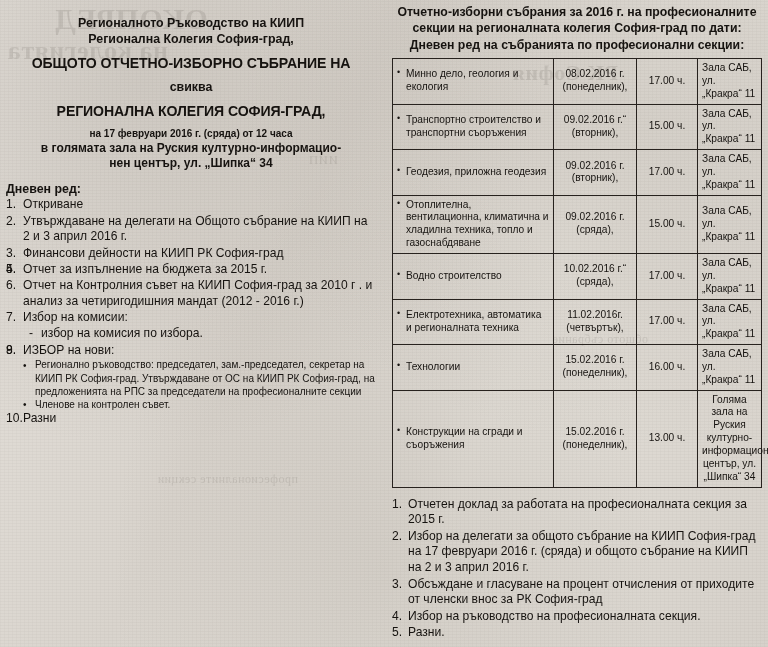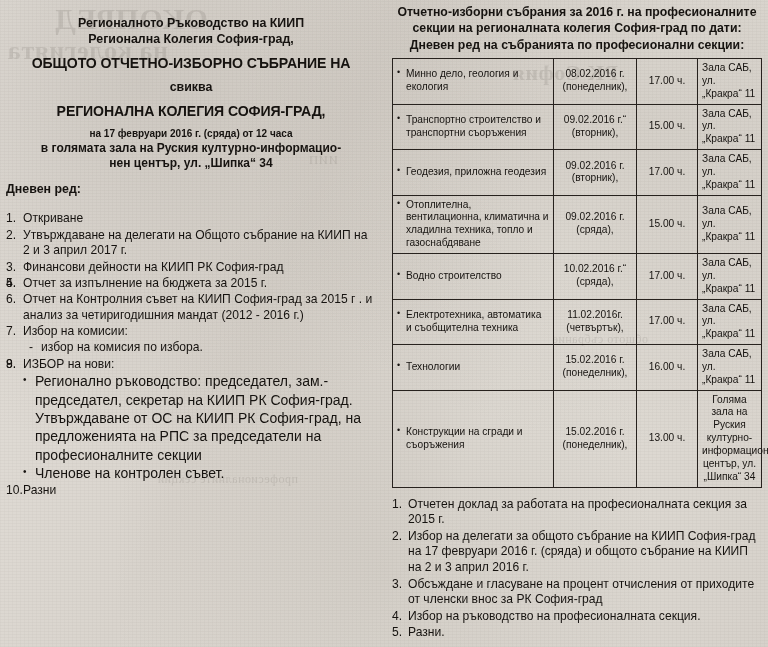--- a/index.html
+++ b/index.html
@@ -78,21 +78,21 @@
   .hl-2 { font-size: 12.4px; margin-top: 8px; }
   .hl-3 { font-size: 14.1px; margin-top: 7px; letter-spacing: -.1px; }
   .hl-4 { font-size: 10px; margin-top: 7px; }
   .hl-5 { font-size: 12px; }
 
   
   .agenda-title {
     font-size: 12.4px;
     font-weight: 700;
     margin-top: 11px;
-    margin-bottom: 15px;
+    margin-bottom: 1px;
   }
   ol.agenda, ol.sub-agenda {
     list-style: none;
     margin: 0;
     padding: 0;
   }
   ol.agenda > li {
     position: relative;
     font-size: 12.1px;
     line-height: 1.31;
@@ -116,21 +116,21 @@
     line-height: 1.31;
     padding-left: 18px;
     position: relative;
   }
   ul.dash > li::before {
     content: "-";
     position: absolute;
     left: 6px;
   }
   ul.bullets > li {
-    font-size: 14px;
+    font-size: 10px;
     line-height: 1.31;
     padding-left: 12px;
     position: relative;
   }
   ul.bullets > li::before {
     content: "\2022";
     position: absolute;
     left: 0;
     font-size: 10px;
     top: .5px;
@@ -222,36 +222,36 @@
 
     <div class="agenda-title">Дневен ред:</div>
 
     <ol class="agenda">
       <li>
         <span class="num">1.</span>
         <span>Откриване</span>
       </li>
       <li>
         <span class="num">2.</span>
-        <span>Утвърждаване на делегати на Общото събрание на КИИП на 2 и 3 април 2017 г.</span>
+        <span>Утвърждаване на делегати на Общото събрание на КИИП на 2 и 3 април 2016 г.</span>
       </li>
       <li>
         <span class="num">3.</span>
         <span>Финансови дейности на КИИП РК София-град</span>
       </li>
       <li>
         <span class="num">4.</span>
       </li>
       <li>
         <span class="num">5.</span>
         <span>Отчет за изпълнение на бюджета за 2015 г.</span>
       </li>
       <li>
         <span class="num">6.</span>
-        <span>Отчет на Контролния съвет на КИИП София-град за 2015 г . и анализ за четиригодишния мандат (2012 - 2016 г.)</span>
+        <span>Отчет на Контролния съвет на КИИП София-град за 2010 г . и анализ за четиригодишния мандат (2012 - 2016 г.)</span>
       </li>
       <li>
         <span class="num">7.</span>
         <span>Избор на комисии:</span>
         <ul class="dash">
           <li>избор на комисия по избора.</li>
         </ul>
       </li>
       <li>
         <span class="num">8.</span>
@@ -316,21 +316,21 @@
         <tr>
           <td class="c-name">
               <span class="b">Водно строителство</span>
             </td>
           <td class="c-date">10.02.2016 г.“ (сряда),</td>
           <td class="c-time">17.00 ч.</td>
           <td class="c-venue">Зала САБ, ул. „Кракра“ 11</td>
         </tr>
         <tr>
           <td class="c-name">
-              <span class="b">Електротехника, автоматика и съобщителна техника</span>
+              <span class="b">Електротехника, автоматика и регионалната техника</span>
             </td>
           <td class="c-date">11.02.2016г. (четвъртък),</td>
           <td class="c-time">17.00 ч.</td>
           <td class="c-venue">Зала САБ, ул. „Кракра“ 11</td>
         </tr>
         <tr>
           <td class="c-name">
               <span class="b">Технологии</span>
             </td>
           <td class="c-date">15.02.2016 г. (понеделник),</td>

